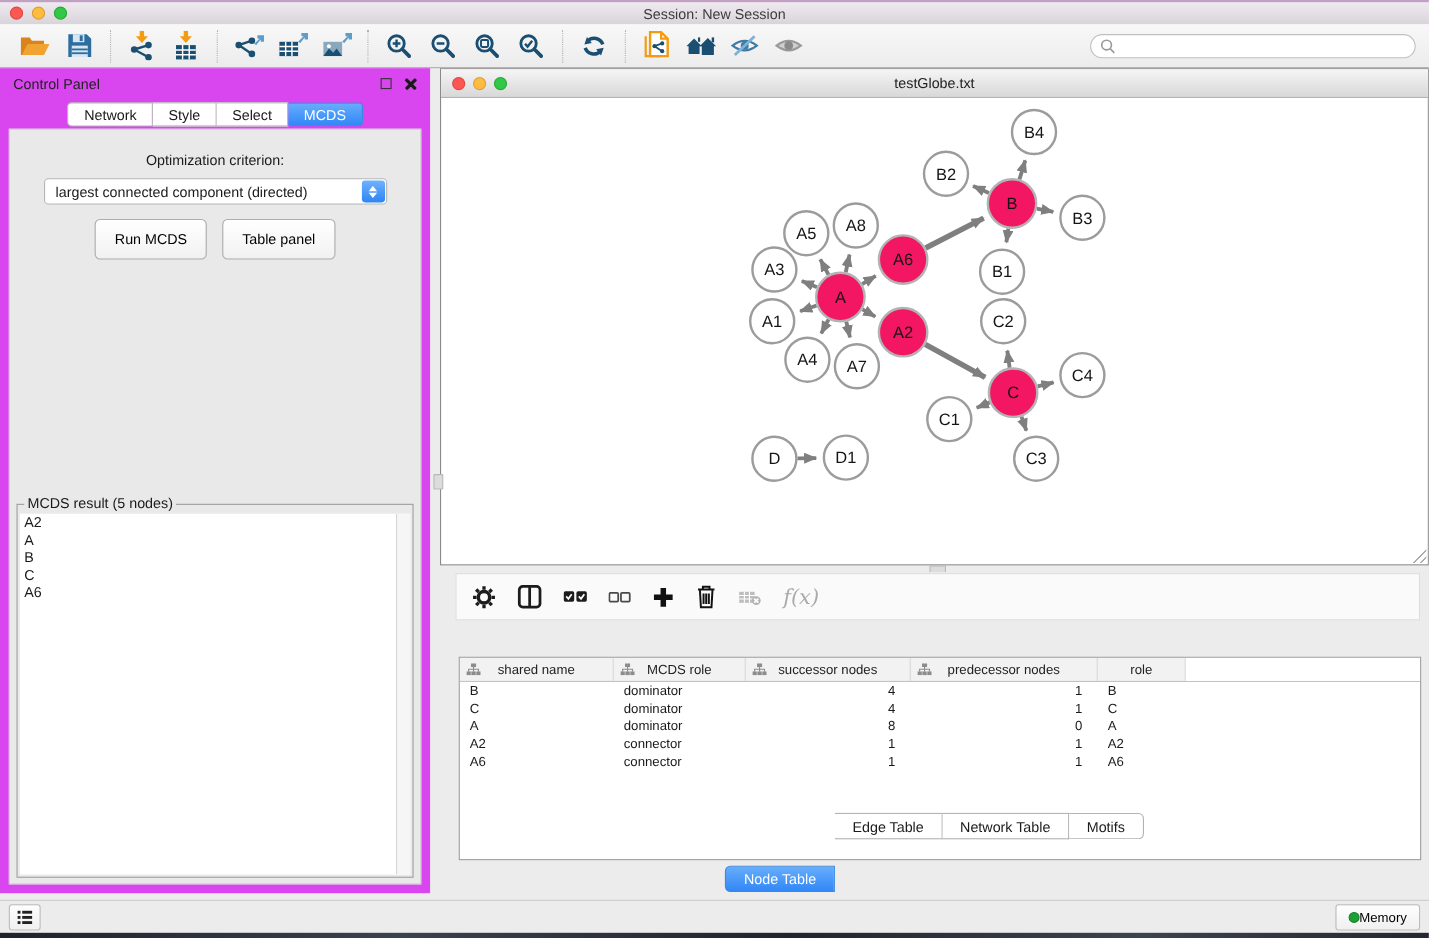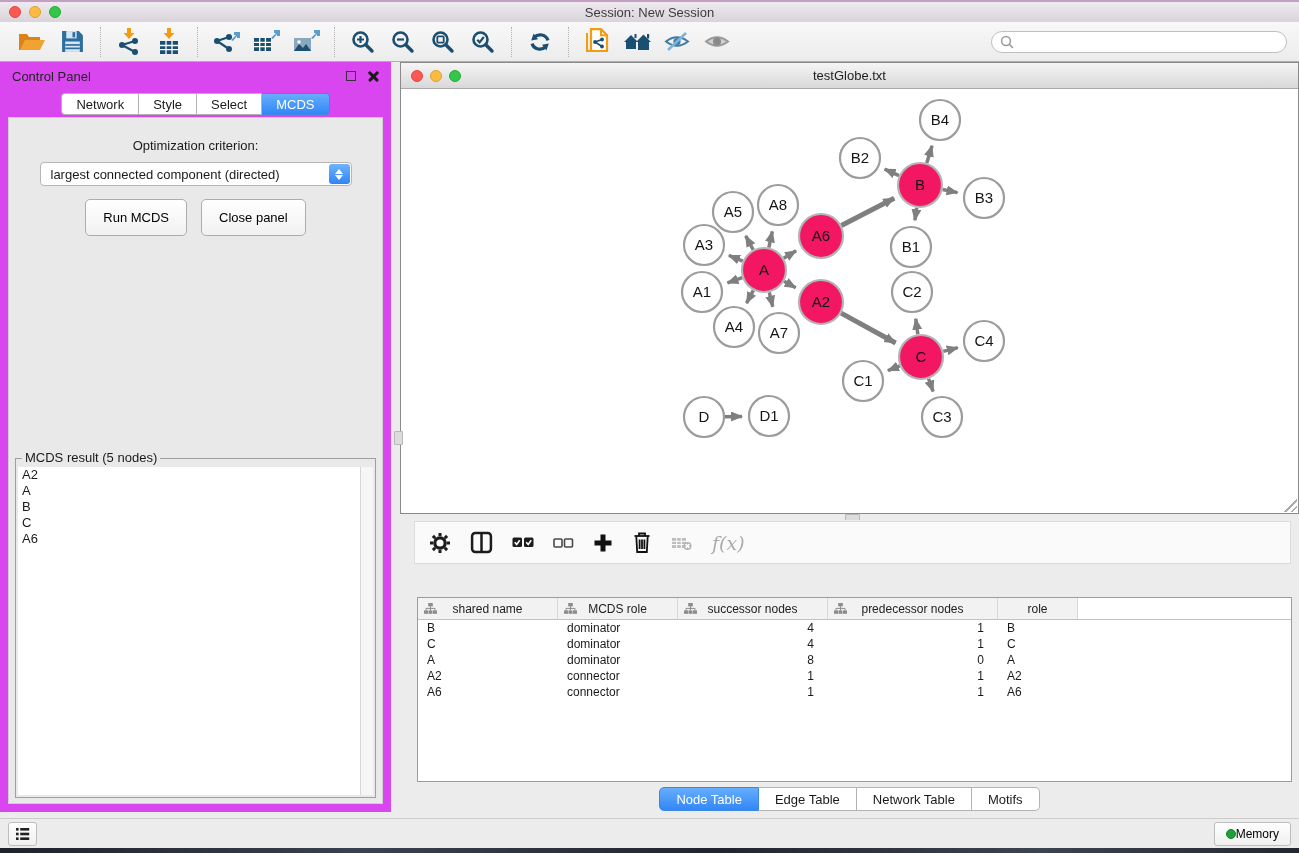--- a/index.html
+++ b/index.html
@@ -94,21 +94,21 @@
 .th { position:relative; display:flex; align-items:center; justify-content:center;
   border-right:1px solid #d8d8d8; font-size:12px; color:#222; flex:0 0 auto; }
 .th .col-icon { position:absolute; left:6px; top:5px; }
 .th.filler { flex:1 1 auto; background:#fff; border-right:none; }
 .tr { display:flex; height:16px; align-items:center; }
 .td { flex:0 0 auto; font-size:12px; overflow:hidden; white-space:nowrap; }
 .td.left { padding-left:9px; text-align:left; }
 .td.right { padding-right:14px; text-align:right; }
 .tp-tabs-row { position:absolute; left:0; right:0; bottom:7px; display:flex; justify-content:center; }
 .tp-tabs-row .seg { height:24px; padding:2px 16px; }
-.tp-tabs-row .seg:first-child { border-radius:5px 0 0 5px; }
+.tp-tabs-row .seg:first-child { border-radius:5px 0 0 5px;margin-top:48px; }
 .tp-tabs-row .seg:last-child { border-radius:0 5px 5px 0; }
 
 
 .status-bar { position:absolute; left:0; right:0; bottom:5px; height:30px; background:#ececec;
   border-top:1px solid #cccccc; display:flex; align-items:center; padding:0 8px; }
 .small-btn { height:24px; background:linear-gradient(#fefefe,#f0f0f0); border:1px solid #bdbdbd;
   border-radius:3px; display:flex; align-items:center; justify-content:flex-start; gap:0;
   font-size:12px; font-family:inherit; padding:0 6px; }
 .memory-btn { margin-left:auto; padding:0 11px; }
 .memory-dot { width:10px; height:10px; border-radius:50%; background:#1ca037; border:1px solid #14812a; }
@@ -326,21 +326,21 @@
         <svg width="10" height="5" viewBox="0 0 10 5">
             <path d="M1 5 L5 0 L9 5 z" fill="#fff"></path>
           </svg>
         <svg width="10" height="5" viewBox="0 0 10 5">
             <path d="M1 0 L5 5 L9 0 z" fill="#fff"></path>
           </svg>
       </span>
     </div>
     <div class="btn-row">
       <button class="push-btn">Run MCDS</button>
-      <button class="push-btn">Close panel</button>
+      <button class="push-btn">Table panel</button>
     </div>
     <div class="result-box">
       <span class="result-legend">MCDS result (5 nodes)</span>
       <div class="result-list" id="result-list">
         <div class="result-scroll"></div>
       <div class="result-item">A2</div>
           <div class="result-item">A</div>
           <div class="result-item">B</div>
           <div class="result-item">C</div>
           <div class="result-item">A6</div>

